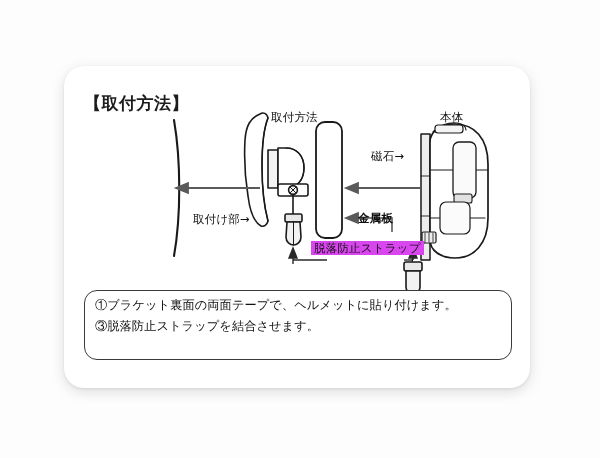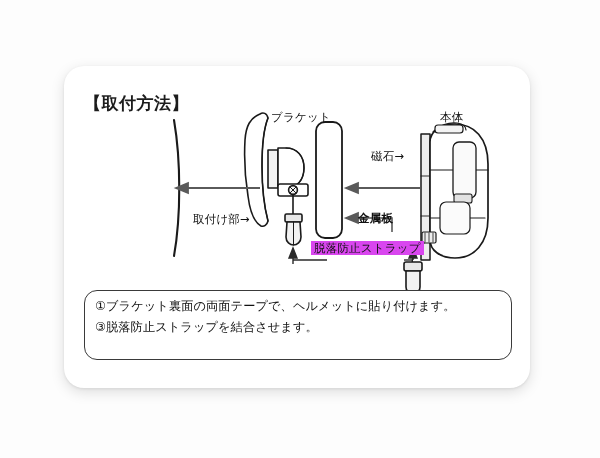--- a/index.html
+++ b/index.html
@@ -61,20 +61,21 @@
     position:absolute;
     left:95px;top:296px;
     width:420px;
   }
   .noteline{
     font-size:12.2px;
     color:#111;
     line-height:20.5px;
     white-space:nowrap;
     letter-spacing:0.1px;
+    font-family:Liberation Mono, monospace;
   }
 </style>
 </head>
 <body>
 
 <div id="stage">
 
   <div class="card"></div>
 
   <div class="title">【取付方法】</div>
@@ -171,21 +172,21 @@
       <line x1="229" y1="198" x2="229" y2="188"></line>
       <polygon points="229,182 225,192 233,192"></polygon>
       <line x1="229" y1="194" x2="263" y2="194"></line>
       <line x1="340" y1="194" x2="349" y2="194"></line>
       <line x1="349" y1="194" x2="349" y2="188"></line>
       <polygon points="349,182 345,192 353,192"></polygon>
     </g>
   </svg>
 
 
-  <div class="lbl" style="left:271px;top:110px;">ブラケット</div>
+  <div class="lbl" style="left:271px;top:110px;">取付方法</div>
 
   <div class="lbl" style="left:193px;top:212px;">
     <span>取付け部</span><span>→</span>
   </div>
 
   <div class="lbl" style="left:358px;top:211px;font-weight:bold;">金属板</div>
 
   <div class="lbl" style="left:311px;top:241px;background:#d946ef;padding:0 3px;">脱落防止ストラップ</div>
 
   <div class="lbl" style="left:371px;top:149px;">

